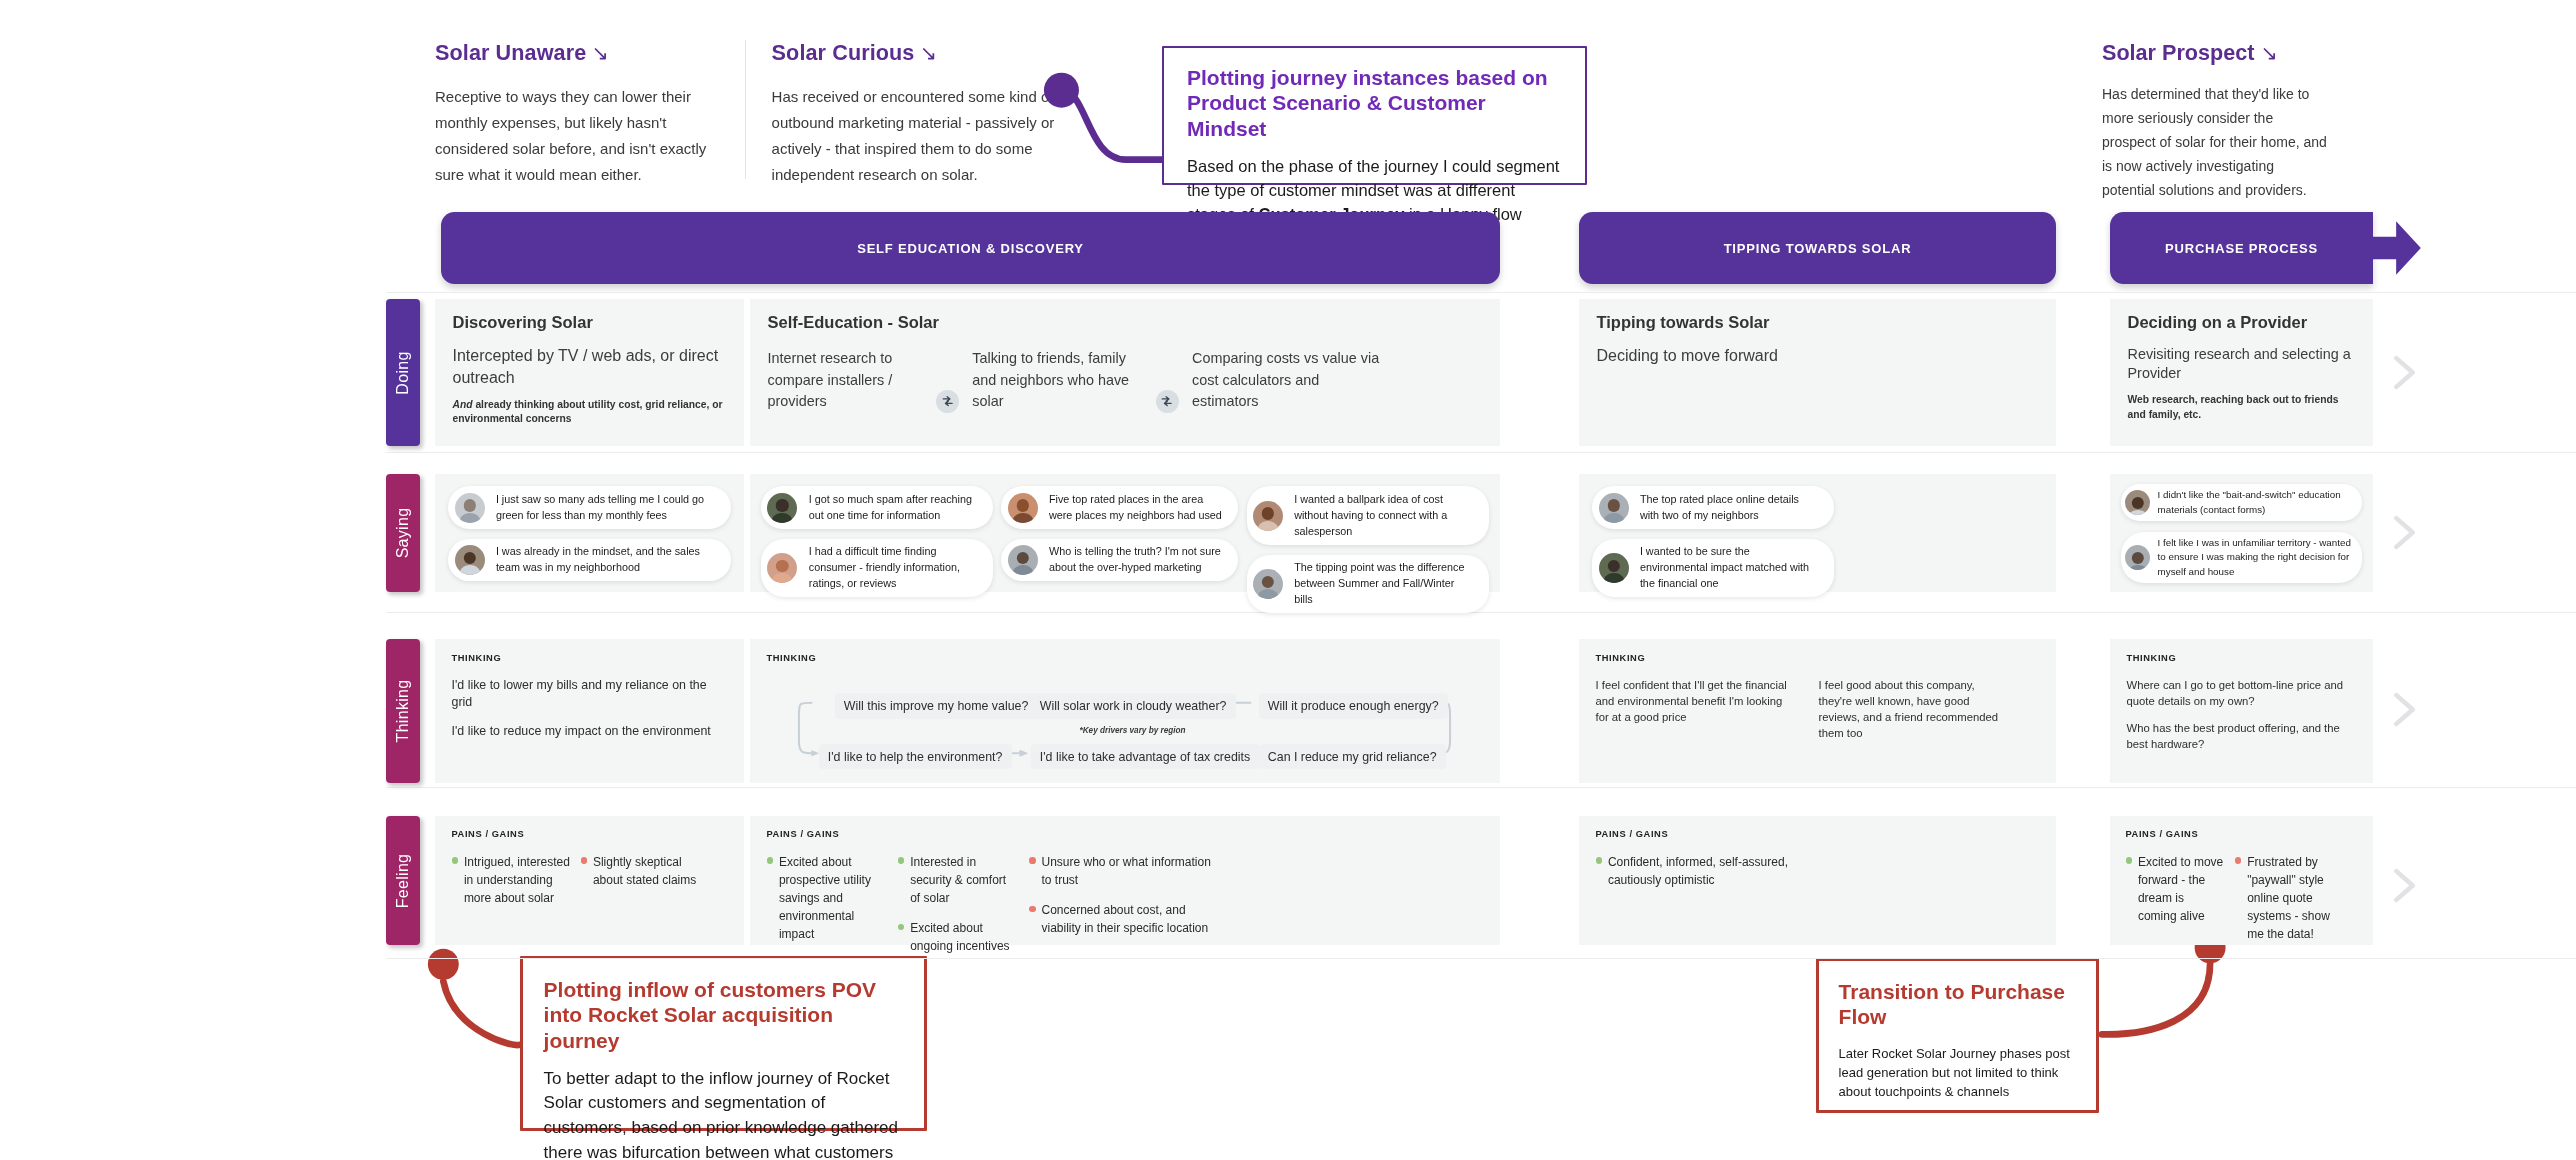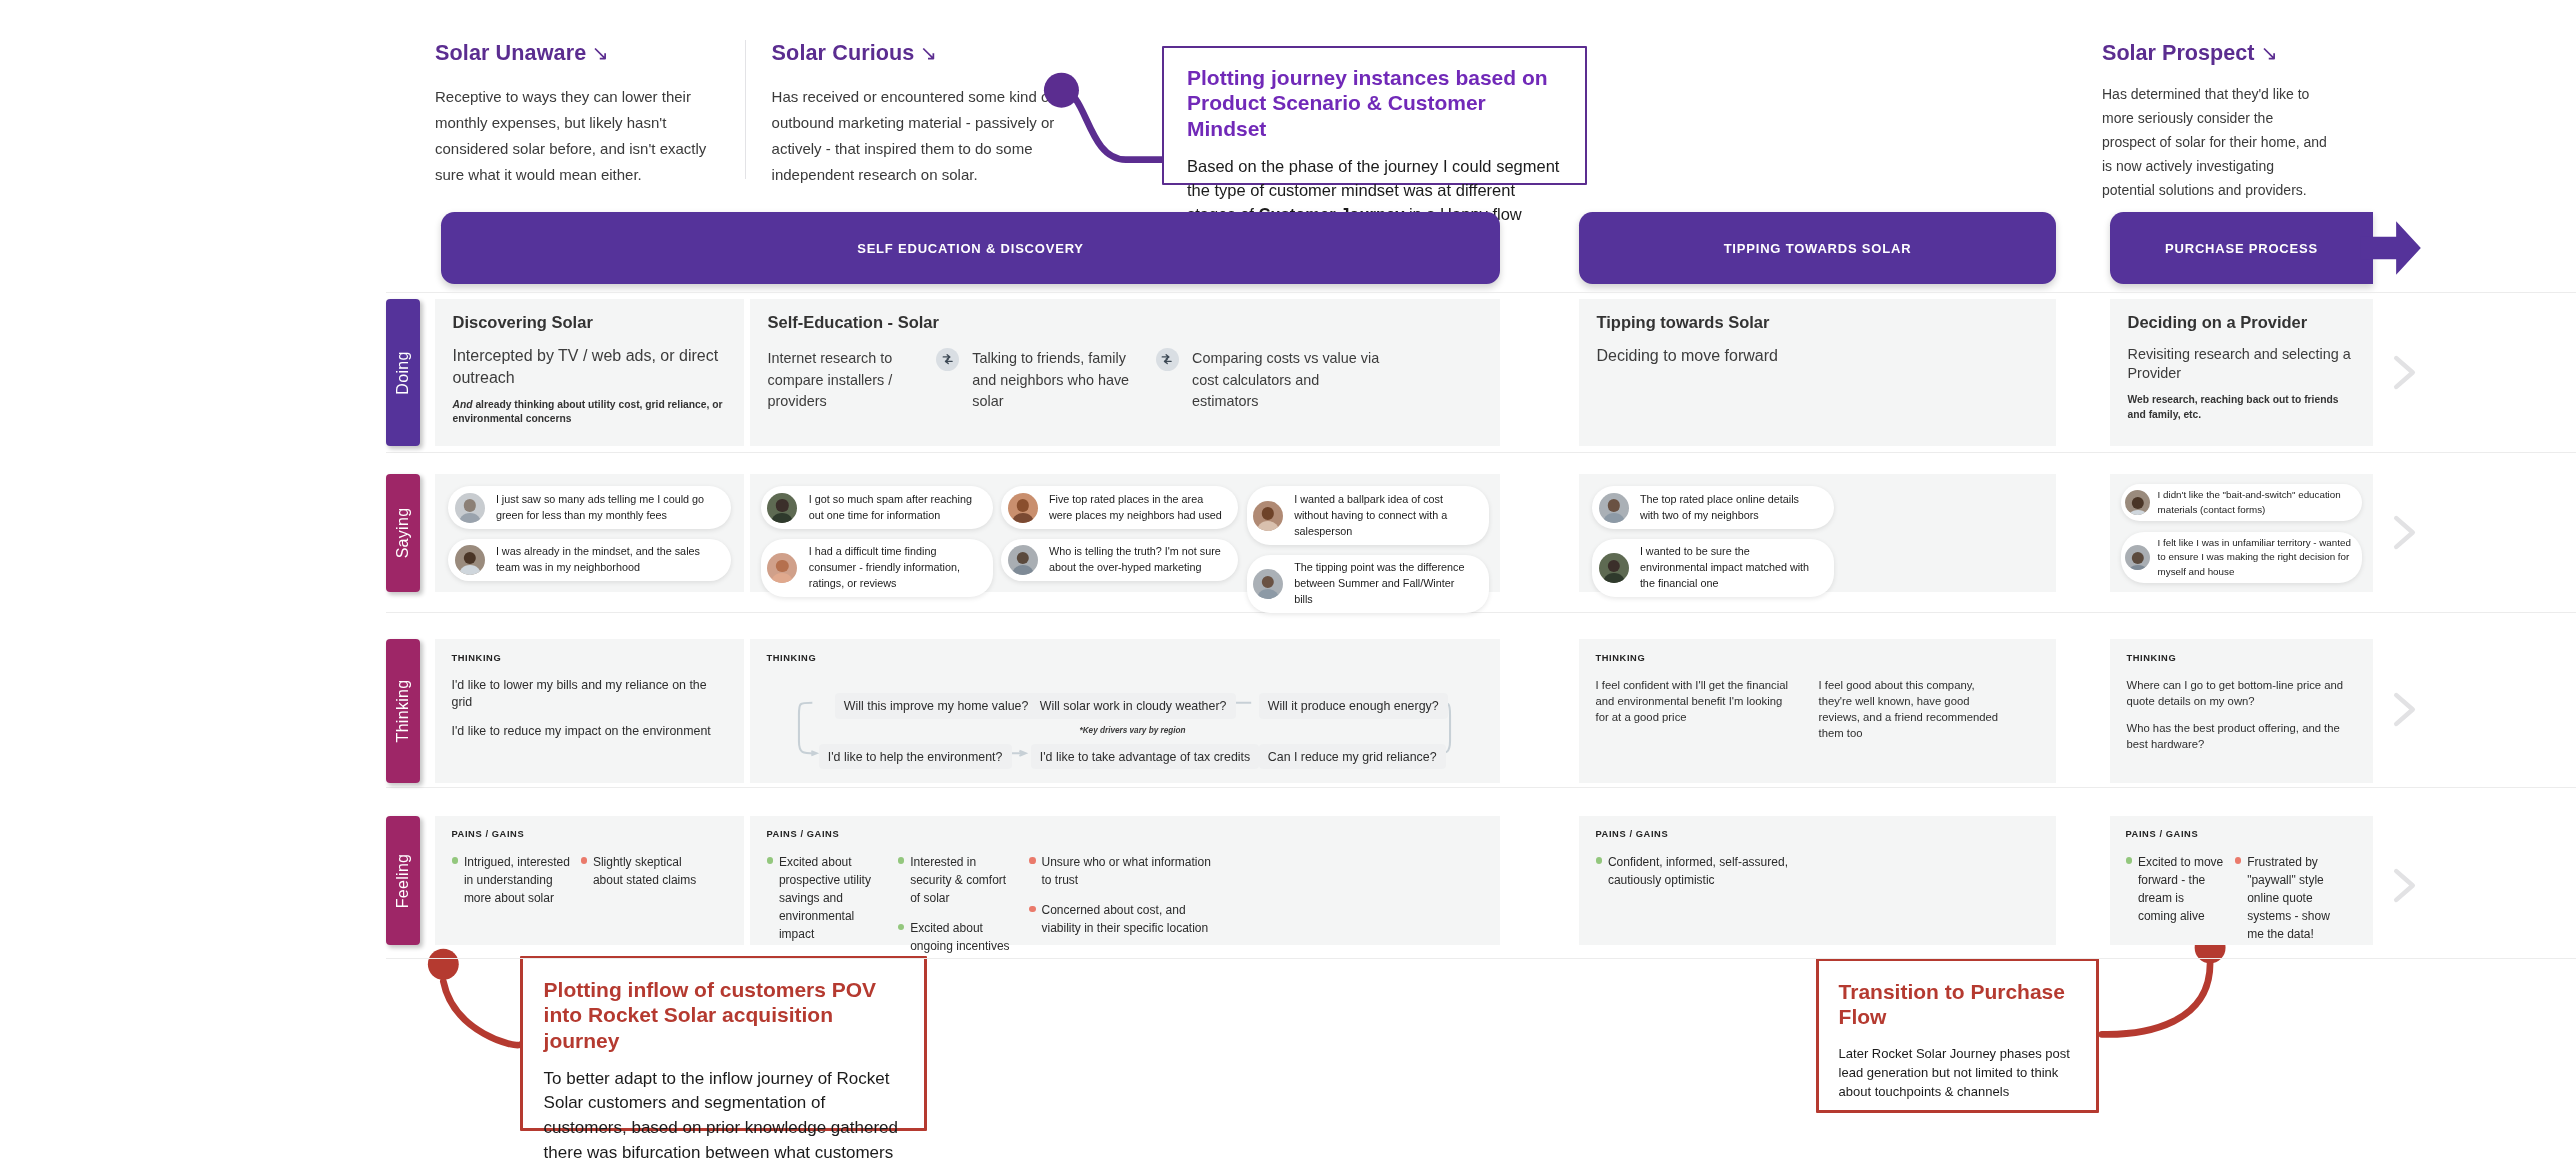--- a/index.html
+++ b/index.html
@@ -59,21 +59,21 @@
   .cell{position:absolute;background:#f4f5f5;box-sizing:border-box;}
 
   .cell h4{margin:0 0 12.4px 0;font-size:16.5px;font-weight:bold;color:#333;}
   .cell .lead{margin:0;font-size:16px;line-height:1.36;color:#3c3c3c;}
   .cell .sub{margin:9.3px 0 0 0;font-size:10.3px;line-height:1.4;color:#333;font-weight:bold;}
   .cell .sub i{font-style:italic;}
 
   .kicker{font-size:9.3px;font-weight:bold;letter-spacing:0.6px;color:#222;}
 
   
-  .doing-cols{display:flex;align-items:flex-start;margin-top:15.5px;}
+  .doing-cols{display:flex;align-items:flex-end;margin-top:15.5px;}
   .doing-col{font-size:14.4px;line-height:1.5;color:#3c3c3c;}
   .swapico{width:23px;height:23px;border-radius:50%;background:#d9dee3;margin:0 13.4px;
            display:flex;align-items:center;justify-content:center;flex:none;}
 
   
   .quote{display:flex;align-items:center;background:#fff;border-radius:23px;
          box-shadow:0 1.5px 5.2px rgba(0,0,0,.10);padding:5.2px 15.5px 5.2px 6.2px;margin-bottom:10.3px;}
   .av{width:30px;height:30px;border-radius:50%;flex:none;margin-right:11.3px;
       background:#b9bec4;position:relative;overflow:hidden;}
   .av::before{content:"";position:absolute;left:50%;top:6.7px;width:12.4px;height:12.4px;
@@ -325,21 +325,21 @@
       <div class="chip" style="left:52px;top:63px">I'd like to help the environment?</div>
       <div class="chip" style="left:264px;top:63px">I'd like to take advantage of tax credits</div>
       <div class="chip" style="left:492px;top:63px">Can I reduce my grid reliance?</div>
       <div class="loopnote" style="left:313px;top:45px">*Key drivers vary by region</div>
     </div>
   </div>
 
   <div class="cell" style="left:1579px;top:639px;width:477px;height:144px;padding:14.4px 16.5px;">
     <div class="kicker">THINKING</div>
     <div class="think-cols">
-      <div class="think-line" style="width:196px;font-size:11.3px">I feel confident with I'll get the financial and environmental benefit I'm looking for at a good price</div>
+      <div class="think-line" style="width:196px;font-size:11.3px">I feel confident that I'll get the financial and environmental benefit I'm looking for at a good price</div>
       <div class="think-line" style="width:191px;font-size:11.3px">I feel good about this company, they're well known, have good reviews, and a friend recommended them too</div>
     </div>
   </div>
 
   <div class="cell" style="left:2110px;top:639px;width:263px;height:144px;padding:14.4px 16.5px;">
     <div class="kicker">THINKING</div>
     <div class="think-line" style="margin-top:13.4px;font-size:11.3px">Where can I go to get bottom-line price and quote details on my own?</div>
     <div class="think-line" style="font-size:11.3px">Who has the best product offering, and the best hardware?</div>
   </div>
   <svg class="chev" style="left:2385px;top:690px" viewBox="0 0 76 76">

